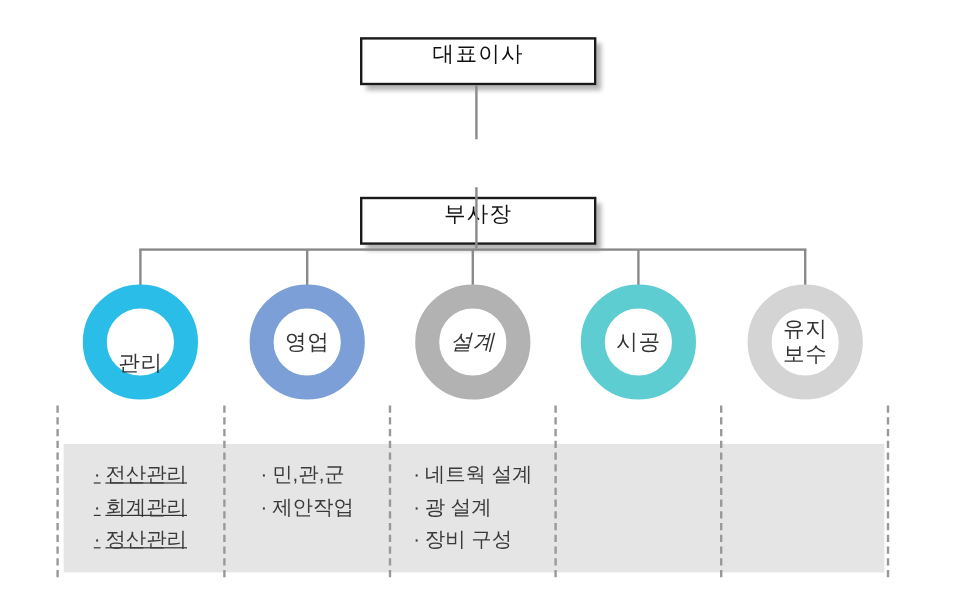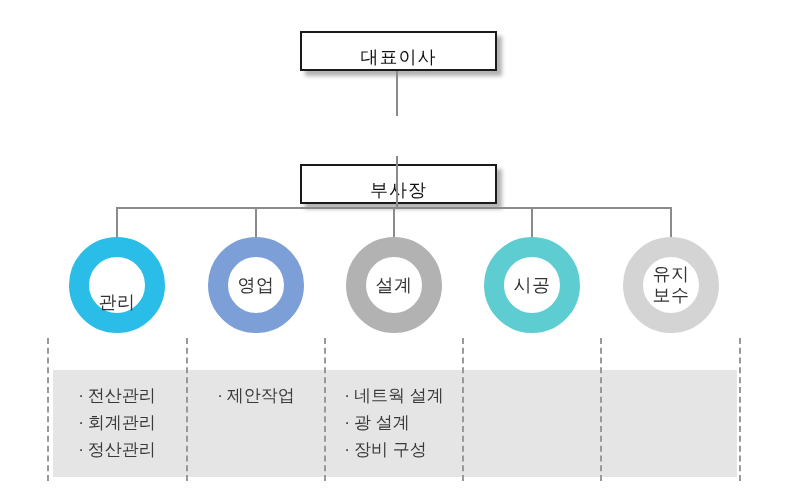--- a/index.html
+++ b/index.html
@@ -5,21 +5,21 @@
   html,body{margin:0;padding:0;background:#fff;}
   .canvas{
     position:relative;width:800px;height:501px;background:#fff;overflow:hidden;
     font-family:"Liberation Sans","DejaVu Sans",sans-serif;color:#333;
   }
   
   .node-box{
     position:absolute;left:300px;width:197px;height:40px;box-sizing:border-box;
     background:#fff;border:2px solid #1a1a1a;
     box-shadow:5px 5px 4px rgba(0,0,0,0.30);
-    display:flex;align-items:flex-end;justify-content:center;
+    display:flex;align-items:flex-start;justify-content:center;
     font-size:18px;font-weight:500;letter-spacing:1px;color:#111;
   }
   .box-ceo{top:31px;}
   .box-vp{top:132px;margin-top:32px;}
   
   .line{position:absolute;}
   .vline{width:2px;}
   .hline{height:2px;}
   .v-ceo-vp{left:396px;top:71px;height:45px;}
   .v-vp-trunk{left:396px;top:156px;height:51px;}
@@ -43,21 +43,21 @@
   .band{position:absolute;left:53px;top:370px;width:684px;height:107px;}
   .dash{position:absolute;top:338px;height:143px;width:0;border-left:2px dashed #999;}
   .dash-1{left:47px;} .dash-2{left:186px;} .dash-3{left:324px;}
   .dash-4{left:462px;} .dash-5{left:600px;} .dash-6{left:739px;}
   
   .col{
     position:absolute;top:370px;width:138px;height:107px;
     display:flex;justify-content:center;align-items:flex-start;
     padding-top:12px;box-sizing:border-box;
   }
-  .col-1{left:48px;} .col-2{left:187px;} .col-3{left:325px;}
+  .col-1{left:48px;text-decoration:underline;} .col-2{left:187px;} .col-3{left:325px;}
   .col-4{left:463px;} .col-5{left:602px;}
   .item-list{text-align:left;}
   .item{font-size:17px;line-height:27px;color:#3a3a3a;white-space:nowrap;}
   .bullet{margin-right:4px;}
 </style>
 </head>
 <body>
 
 <div class="canvas">
 
@@ -78,21 +78,21 @@
   <div class="line vline stub stub-3" style="background: rgb(138, 138, 138);"></div>
   <div class="line vline stub stub-4" style="background: rgb(138, 138, 138);"></div>
   <div class="line vline stub stub-5" style="background: rgb(138, 138, 138);"></div>
 
   <div class="circle circle-1" style="border-color: rgb(41, 189, 232);">
     <span class="circle-label">관리</span>
   </div>
   <div class="circle circle-2" style="border-color: rgb(123, 159, 214);">
     <span class="circle-label">영업</span>
   </div>
-  <div class="circle circle-3" style="border-color: rgb(178, 178, 178);">
+  <div class="circle circle-3" style="border-color: rgb(178, 178, 178); font-style: italic;">
     <span class="circle-label">설계</span>
   </div>
   <div class="circle circle-4" style="border-color: rgb(94, 205, 210);">
     <span class="circle-label">시공</span>
   </div>
   <div class="circle circle-5" style="border-color: rgb(212, 212, 212);">
     <span class="circle-label">유지
 보수</span>
   </div>
 
@@ -107,20 +107,21 @@
 
   <div class="col col-1">
     <div class="item-list">
       <div class="item"><span class="bullet">·</span><span>전산관리</span></div>
       <div class="item"><span class="bullet">·</span><span>회계관리</span></div>
       <div class="item"><span class="bullet">·</span><span>정산관리</span></div>
     </div>
   </div>
   <div class="col col-2">
     <div class="item-list">
+      <div class="item"><span class="bullet">·</span><span>민,관,군</span></div>
       <div class="item"><span class="bullet">·</span><span>제안작업</span></div>
     </div>
   </div>
   <div class="col col-3">
     <div class="item-list">
       <div class="item"><span class="bullet">·</span><span>네트웍 설계</span></div>
       <div class="item"><span class="bullet">·</span><span>광 설계</span></div>
       <div class="item"><span class="bullet">·</span><span>장비 구성</span></div>
     </div>
   </div>

